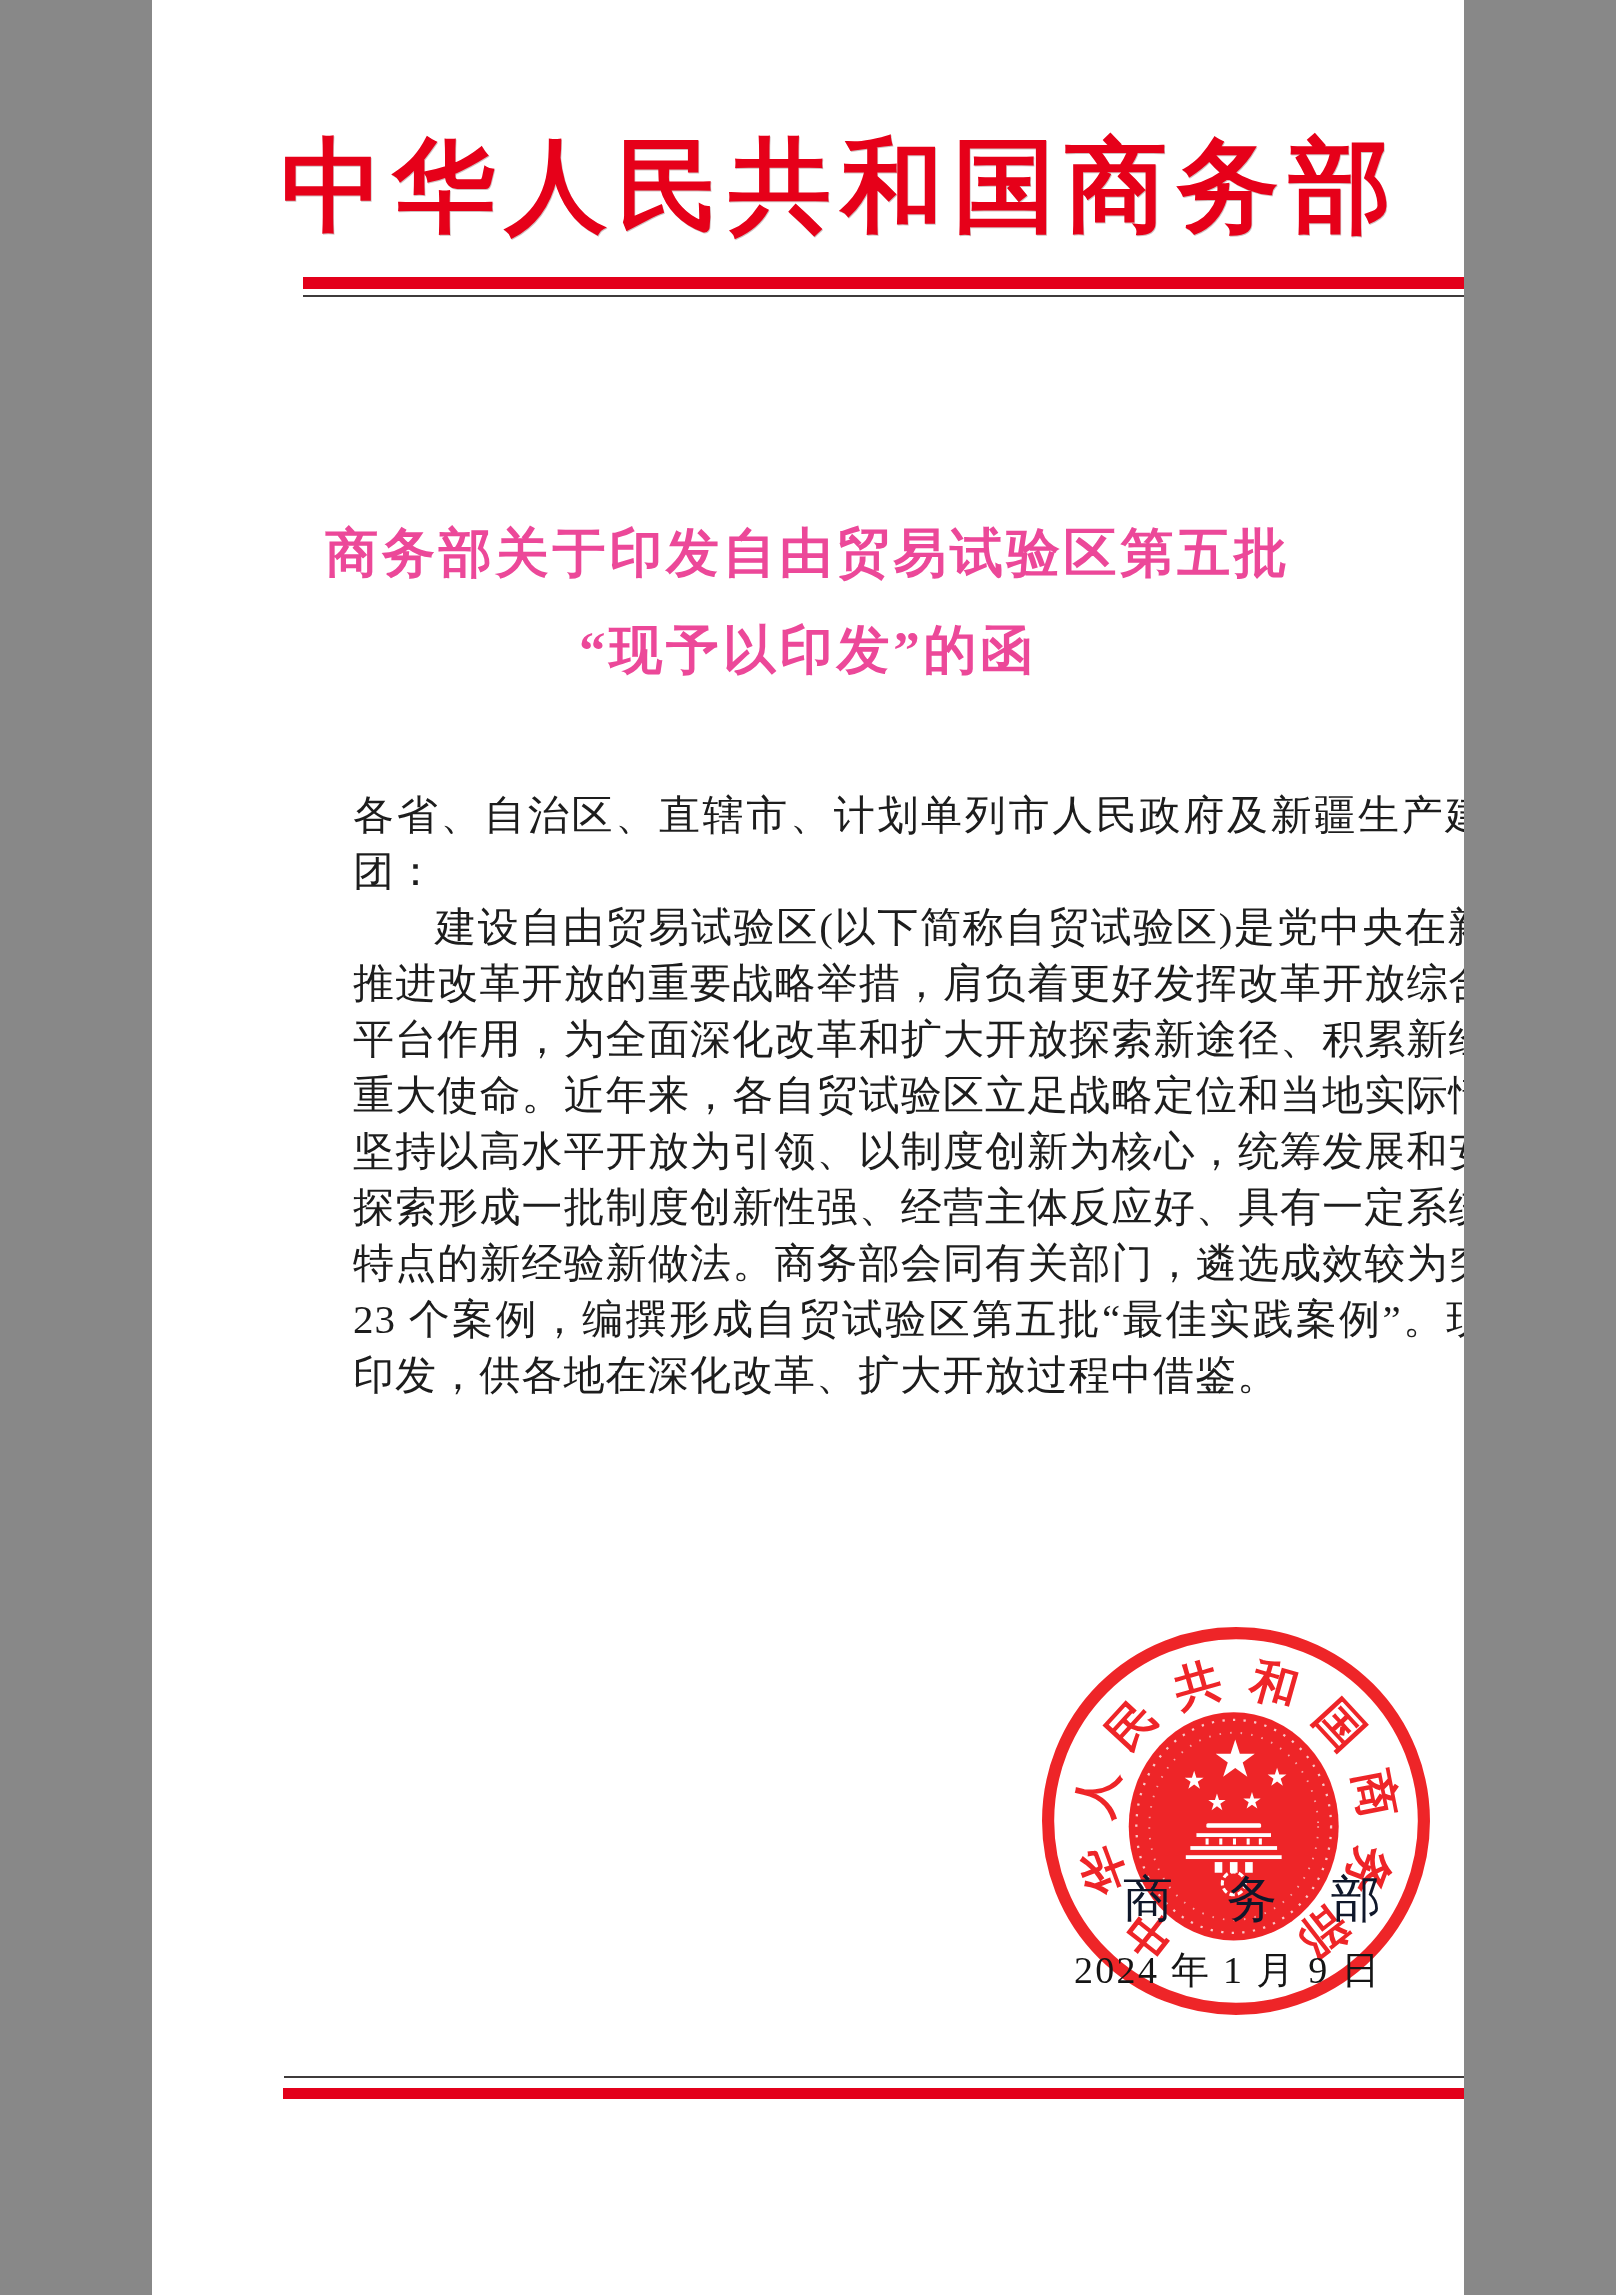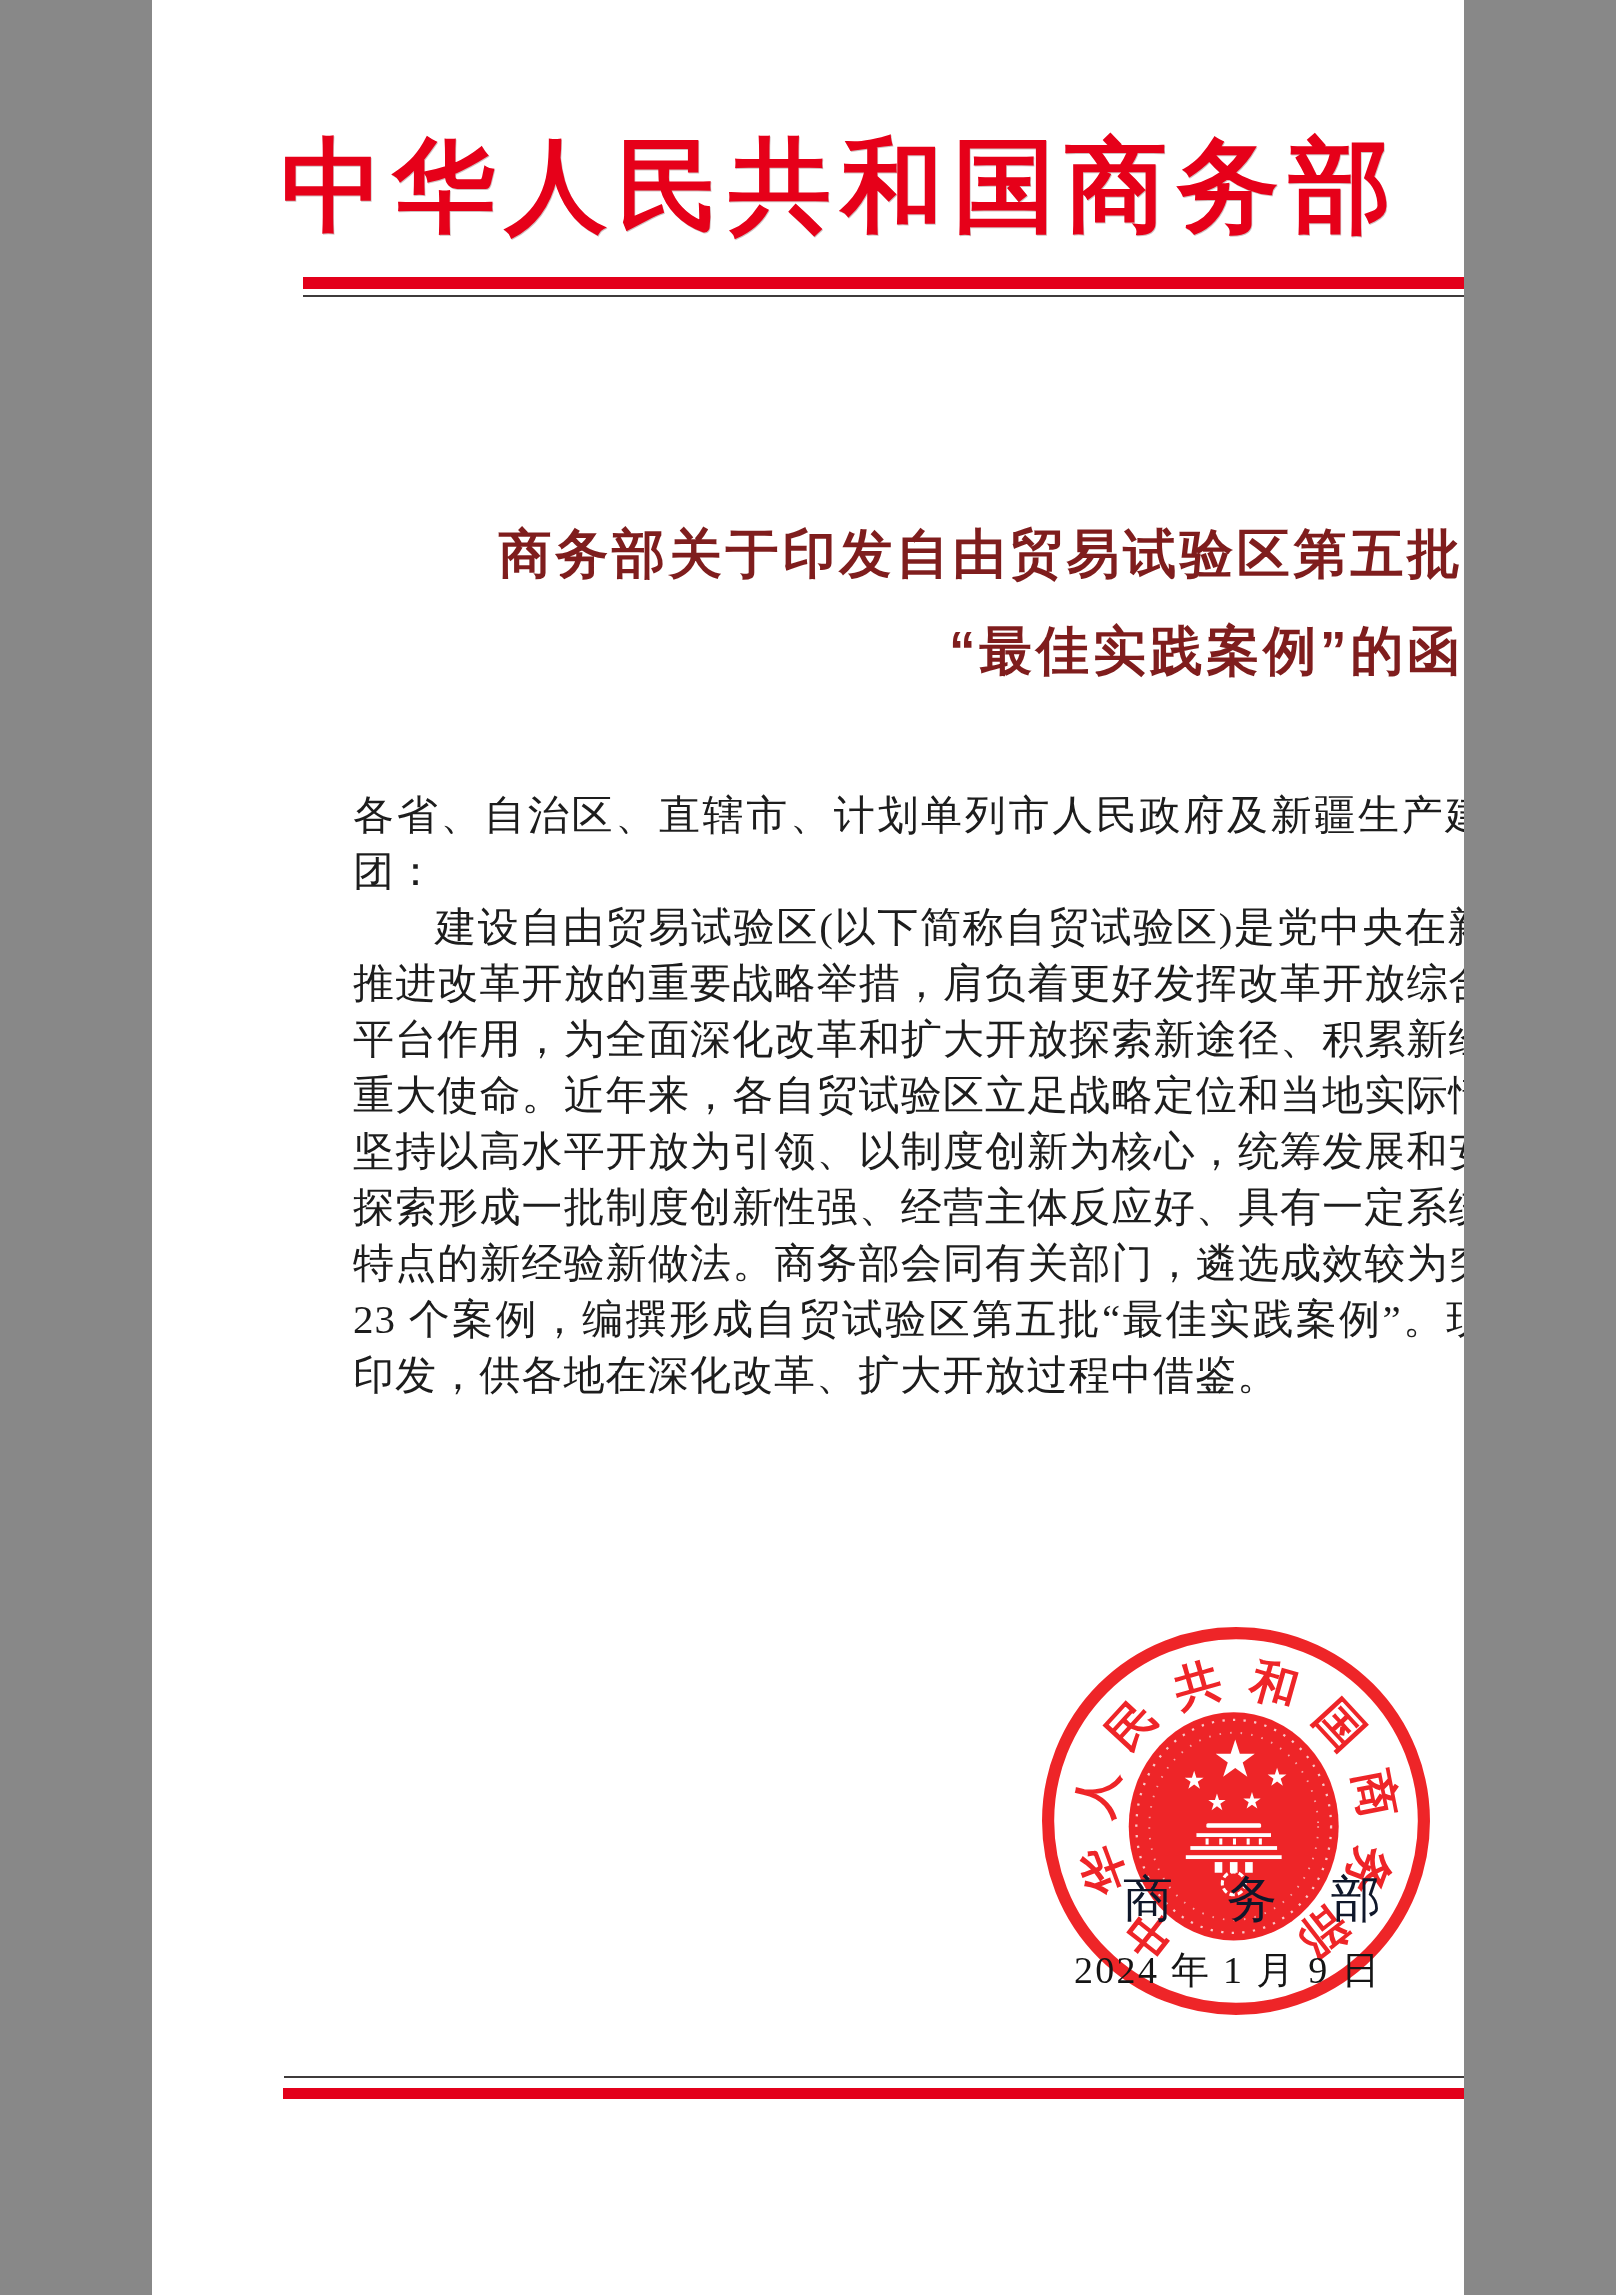--- a/index.html
+++ b/index.html
@@ -39,26 +39,26 @@
   
   .doc-number{
     position:absolute;right:191px;top:367px;
     font-size:36px;letter-spacing:3px;
     white-space:nowrap;
   }
 
   
   .title-block{
     position:absolute;left:0;top:505px;width:100%;
-    text-align:right;
-    font-family:Liberation Sans, sans-serif;
+    text-align:center;
+    font-family:Liberation Serif, serif;
     font-weight:bold;
     font-size:53px;line-height:97px;
     letter-spacing:3.8px;
-    color:#7f1d1d;
+    color:#ec4899;
     white-space:nowrap;
   }
 
   
   .body-text{
     position:absolute;left:201px;top:787px;width:1222px;
     font-size:41px;line-height:56px;
     letter-spacing:1.1px;
     text-align:justify;
     text-align-last:left;
@@ -98,21 +98,21 @@
 <div class="page">
 
   <div class="masthead">中华人民共和国商务部</div>
 
   <div class="rule rule-red-top"></div>
   <div class="rule rule-thin-top"></div>
 
 
   <div class="title-block">
     <div>商务部关于印发自由贸易试验区第五批</div>
-    <div>“最佳实践案例”的函</div>
+    <div>“现予以印发”的函</div>
   </div>
 
   <div class="body-text">
     <p>各省、自治区、直辖市、计划单列市人民政府及新疆生产建设兵团：</p>
     <p class="indent">建设自由贸易试验区(以下简称自贸试验区)是党中央在新时代推进改革开放的重要战略举措，肩负着更好发挥改革开放综合试验平台作用，为全面深化改革和扩大开放探索新途径、积累新经验的重大使命。近年来，各自贸试验区立足战略定位和当地实际情况，坚持以高水平开放为引领、以制度创新为核心，统筹发展和安全，探索形成一批制度创新性强、经营主体反应好、具有一定系统集成特点的新经验新做法。商务部会同有关部门，遴选成效较为突出的 23 个案例，编撰形成自贸试验区第五批“最佳实践案例”。现予以印发，供各地在深化改革、扩大开放过程中借鉴。</p>
   </div>
 
   <div class="issuer">商务部</div>
   <div class="date">2024 年 1 月 9 日</div>
 

